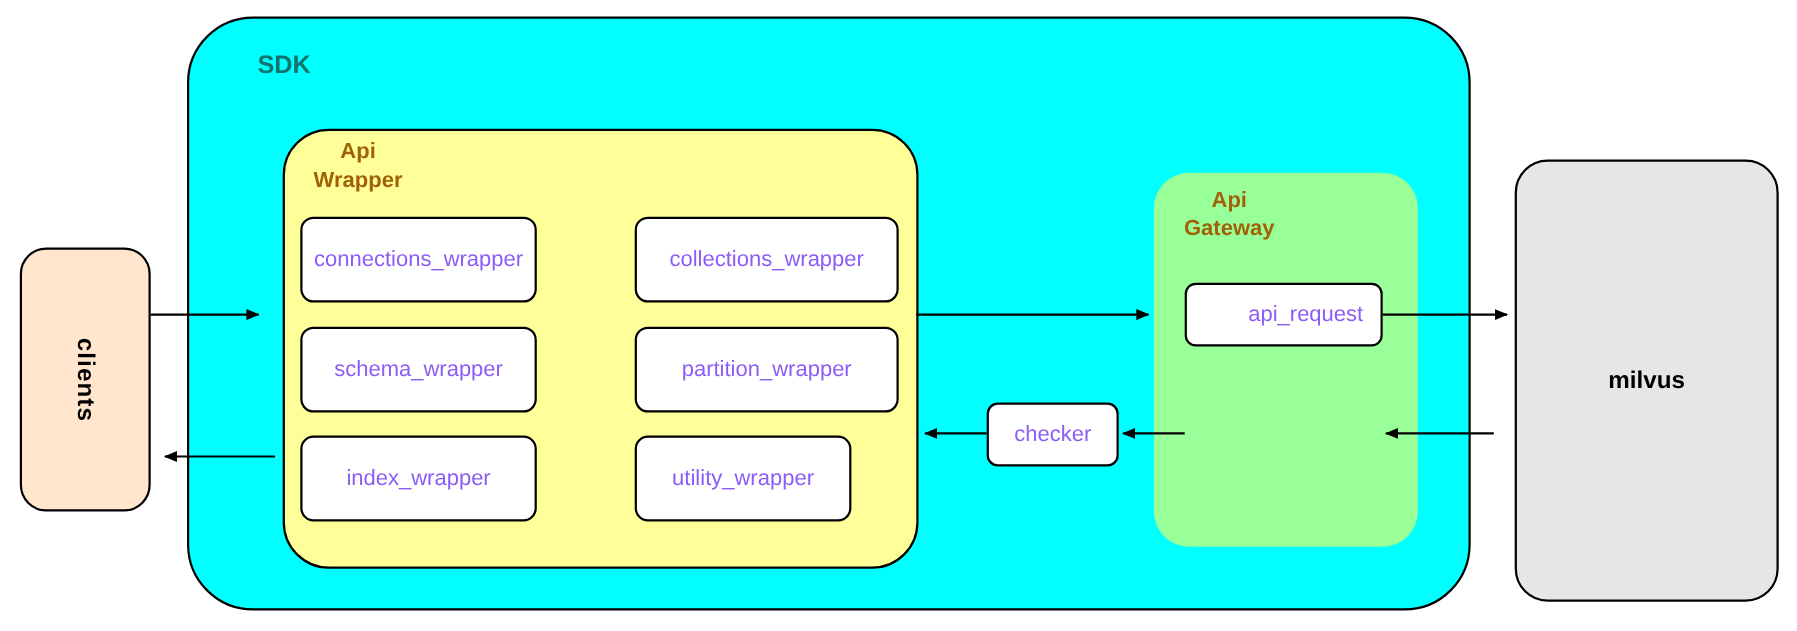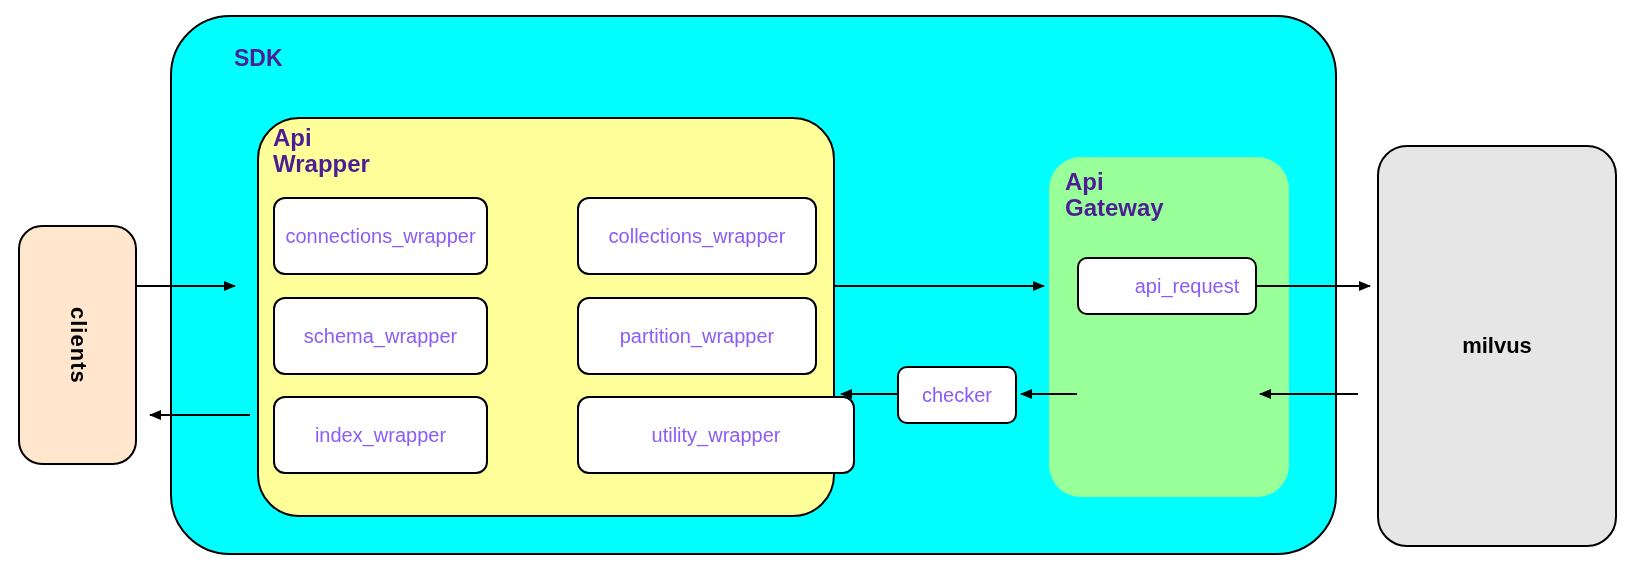--- a/index.html
+++ b/index.html
@@ -20,41 +20,42 @@
     justify-content: center;
   }
   
   #sdk {
     left: 170px; top: 15px; width: 1167px; height: 540px;
     background: var(--sdk-fill, #00ffff);
     border-radius: 60px;
   }
   #sdk-label {
     position: absolute; left: 62px; top: 28px;
-    font-weight: bold; font-size: 23px; color: #4c1d95;
+    font-weight: bold; font-size: 23px; color: #0f766e;
   }
   #clients {
     left: 18px; top: 225px; width: 119px; height: 240px;
     background: var(--clients-fill, #ffe6cc);
     border-radius: 24px;
   }
   #clients .vlabel {
     writing-mode: vertical-rl;
     text-orientation: mixed;
     font-weight: bold; font-size: 22px; color: #000;
     letter-spacing: 1px;
   }
   #api-wrapper {
     left: 255px; top: 115px; width: 578px; height: 400px;
     background: var(--api-wrapper-fill, #ffff99);
     border-radius: 42px;
   }
   .group-label {
     position: absolute;
-    font-weight: bold; font-size: 24px; line-height: 26px; color: #4c1d95;
+    text-align: center;
+    font-weight: bold; font-size: 20px; line-height: 26px; color: #a16207;
     white-space: pre-line;
   }
   #api-wrapper-label { left: 14px; top: 6px; width: 105px; }
   #api-gateway {
     left: 1047px; top: 155px; width: 240px; height: 340px;
     background: var(--api-gateway-fill, #99ff99);
     border: none;
     border-radius: 32px;
   }
   #api-gateway-label { left: 16px; top: 12px; width: 105px; }
@@ -70,21 +71,21 @@
     border-radius: 12px;
     font-size: 20px;
     color: #8b5cf6;
     white-space: nowrap;
   }
   #connections-wrapper { left: 273px; top: 197px; width: 215px; height: 78px; }
   #collections-wrapper { left: 577px; top: 197px; width: 240px; height: 78px; }
   #schema-wrapper      { left: 273px; top: 297px; width: 215px; height: 78px; }
   #partition-wrapper   { left: 577px; top: 297px; width: 240px; height: 78px; }
   #index-wrapper       { left: 273px; top: 396px; width: 215px; height: 78px; }
-  #utility-wrapper     { left: 577px; top: 396px; width: 278px; height: 78px; }
+  #utility-wrapper     { left: 577px; top: 396px; width: 197px; height: 78px; }
   #api-request  { left: 1077px; top: 257px; width: 180px; height: 58px; border-radius: 10px; padding-left: 40px; }
   #api-response { left: 1077px; top: 365px; width: 180px; height: 58px; border-radius: 10px; }
   #checker      { left: 897px;  top: 366px; width: 120px; height: 58px; border-radius: 10px; }
   
   #arrows {
     position: absolute; left: 0; top: 0;
     width: 1634px; height: 574px;
     pointer-events: none;
     z-index: 10;
   }

